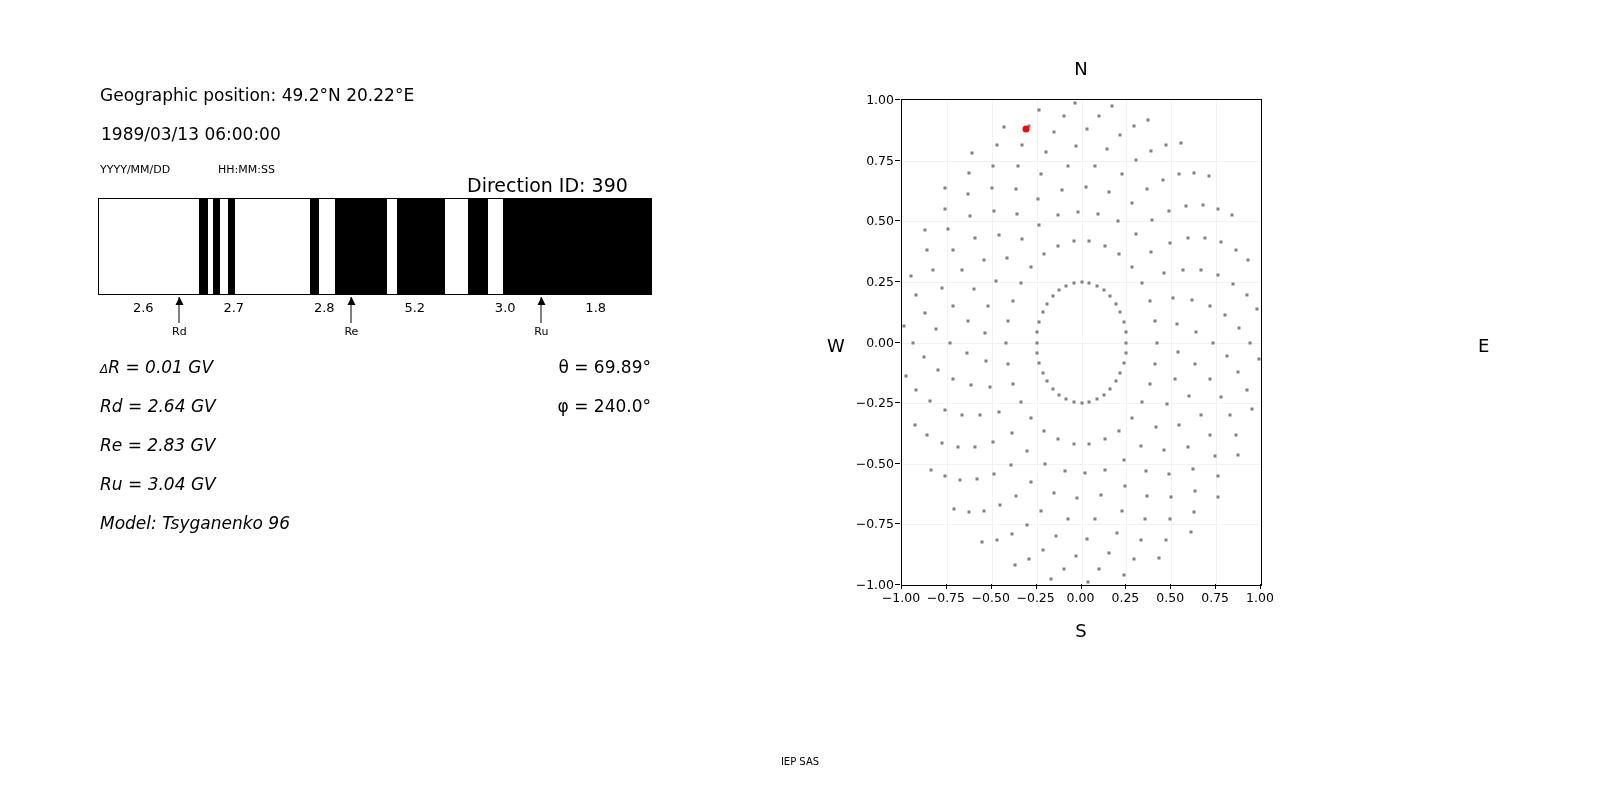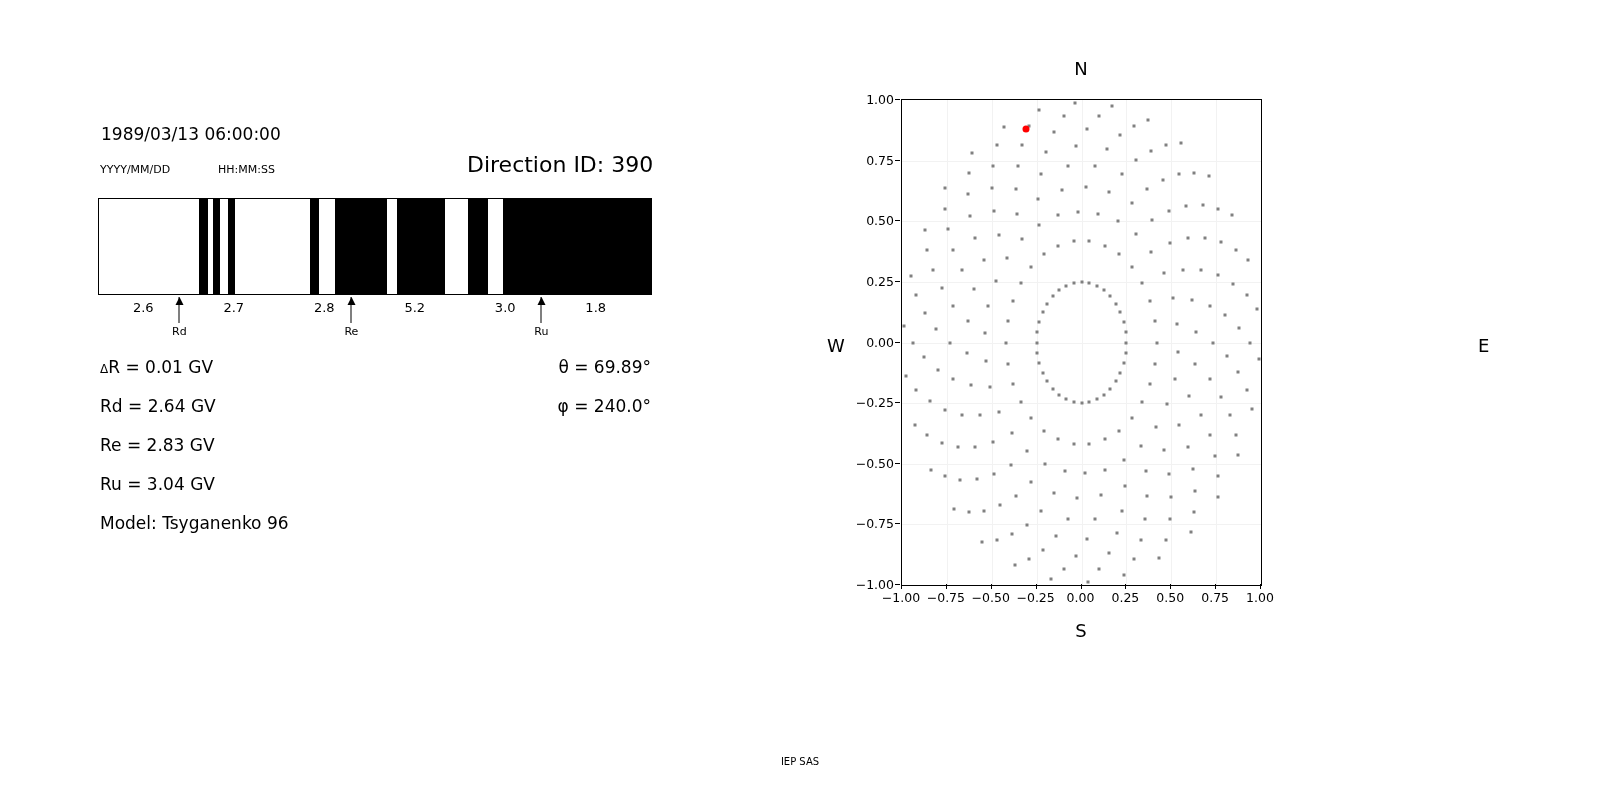--- a/index.html
+++ b/index.html
@@ -35,22 +35,22 @@
   .hdr-small {
     position: absolute;
     font-size: 11px;
     white-space: nowrap;
   }
   #date-format { left: 100px; top: 163px; }
   #time-format { left: 218px; top: 163px; }
 
   #direction-id {
     position: absolute;
-    left: 467px; top: 152px;
-    font-size: 22px;
+    left: 467px; top: 174px;
+    font-size: 19px;
     white-space: nowrap;
   }
 
   
   #penumbra-bar {
     position: absolute;
     left: 98px; top: 198px;
     width: 554px; height: 97px;
     box-sizing: border-box;
     border: 1.3px solid #000;
@@ -98,21 +98,21 @@
     transform: translateX(-50%);
     white-space: nowrap;
   }
 
   
   .val-line {
     position: absolute;
     font-size: 17px;
     white-space: nowrap;
   }
-  .val-left  { left: 100px; }
+  .val-left  { left: 100px; font-style: italic; }
   .val-right { right: 149px; text-align: right; }
   .delta-small { font-size: 12px; }
 
   
   #right-panel {
     position: absolute;
     left: 800px; top: 0;
     width: 800px; height: 660px;
   }
   #plot-frame {
@@ -197,20 +197,21 @@
     width: 1600px;
     text-align: center;
     font-size: 10px;
   }
 </style>
 </head>
 <body>
 
 <div id="left-panel">
 
+  <div class="hdr-line" id="geo-position">Geographic position: 49.2°N 20.22°E</div>
 
   <div class="hdr-line" id="datetime">1989/03/13 06:00:00</div>
 
   <div class="hdr-small" id="date-format">YYYY/MM/DD</div>
 
   <div class="hdr-small" id="time-format">HH:MM:SS</div>
 
   <div id="direction-id">Direction ID: 390</div>
 
   <div id="penumbra-bar">

